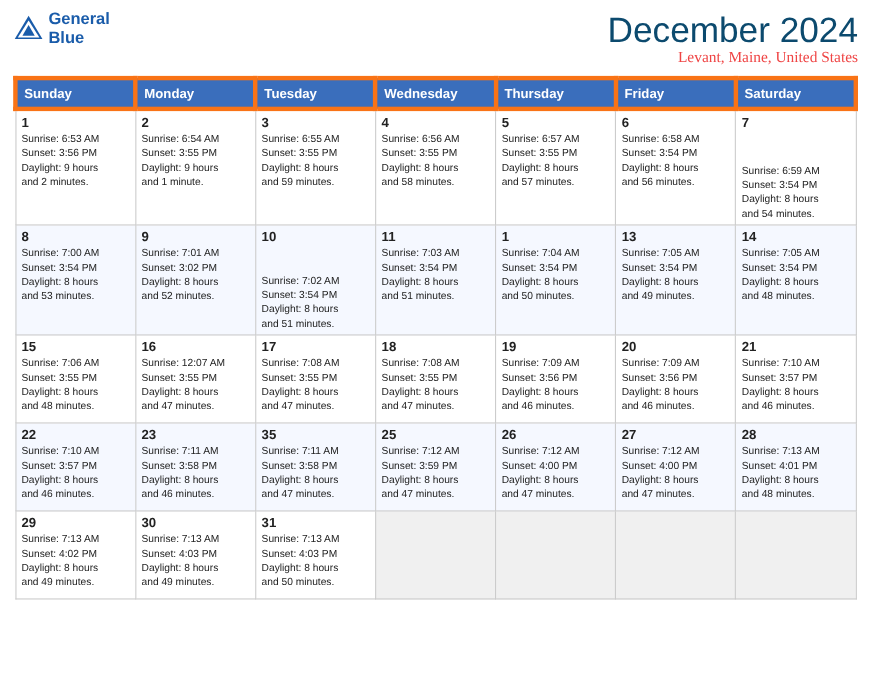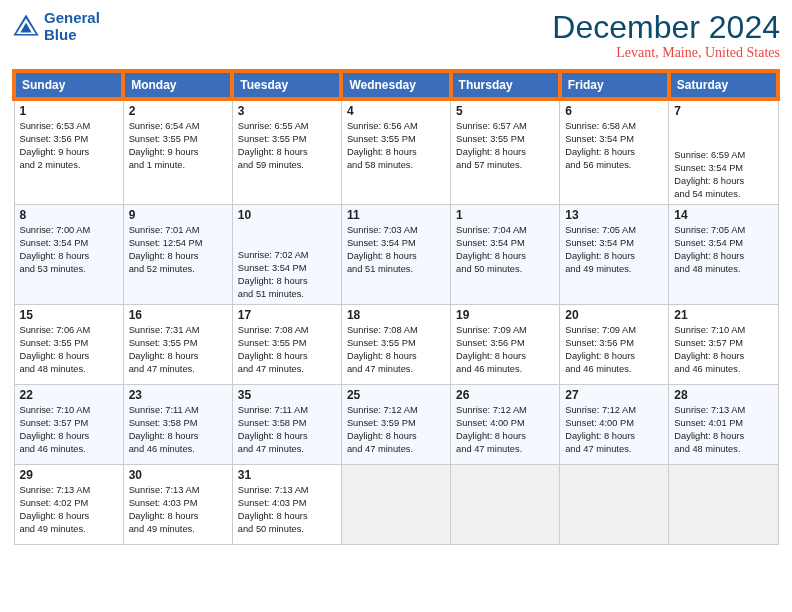--- a/index.html
+++ b/index.html
@@ -182,21 +182,21 @@
           <td class="alt-row">
             <span class="day-num">8</span>
             <div class="day-info" style="white-space: pre-line;">Sunrise: 7:00 AM
 Sunset: 3:54 PM
 Daylight: 8 hours
 and 53 minutes.</div>
           </td>
           <td class="alt-row">
             <span class="day-num">9</span>
             <div class="day-info" style="white-space: pre-line;">Sunrise: 7:01 AM
-Sunset: 12:54 PM
+Sunset: 3:02 PM
 Daylight: 8 hours
 and 52 minutes.</div>
           </td>
           <td class="alt-row">
             <span class="day-num">10</span>
             <div class="day-info" style="white-space: pre-line; margin-top: 27px;">Sunrise: 7:02 AM
 Sunset: 3:54 PM
 Daylight: 8 hours
 and 51 minutes.</div>
           </td>
@@ -232,21 +232,21 @@
         <tr>
           <td>
             <span class="day-num">15</span>
             <div class="day-info" style="white-space: pre-line;">Sunrise: 7:06 AM
 Sunset: 3:55 PM
 Daylight: 8 hours
 and 48 minutes.</div>
           </td>
           <td>
             <span class="day-num">16</span>
-            <div class="day-info" style="white-space: pre-line;">Sunrise: 7:31 AM
+            <div class="day-info" style="white-space: pre-line;">Sunrise: 12:07 AM
 Sunset: 3:55 PM
 Daylight: 8 hours
 and 47 minutes.</div>
           </td>
           <td>
             <span class="day-num">17</span>
             <div class="day-info" style="white-space: pre-line;">Sunrise: 7:08 AM
 Sunset: 3:55 PM
 Daylight: 8 hours
 and 47 minutes.</div>

